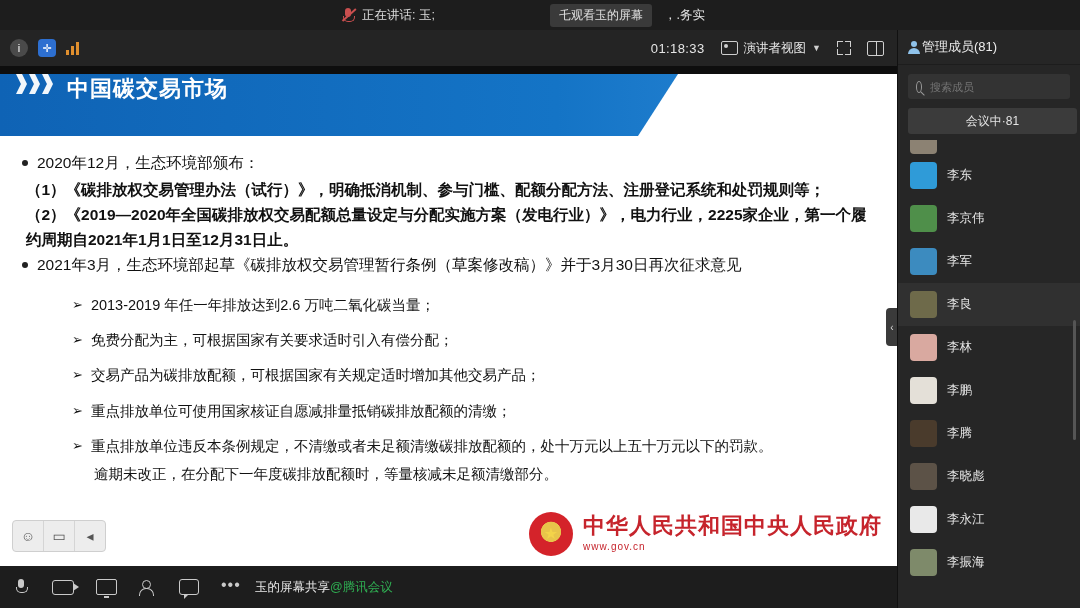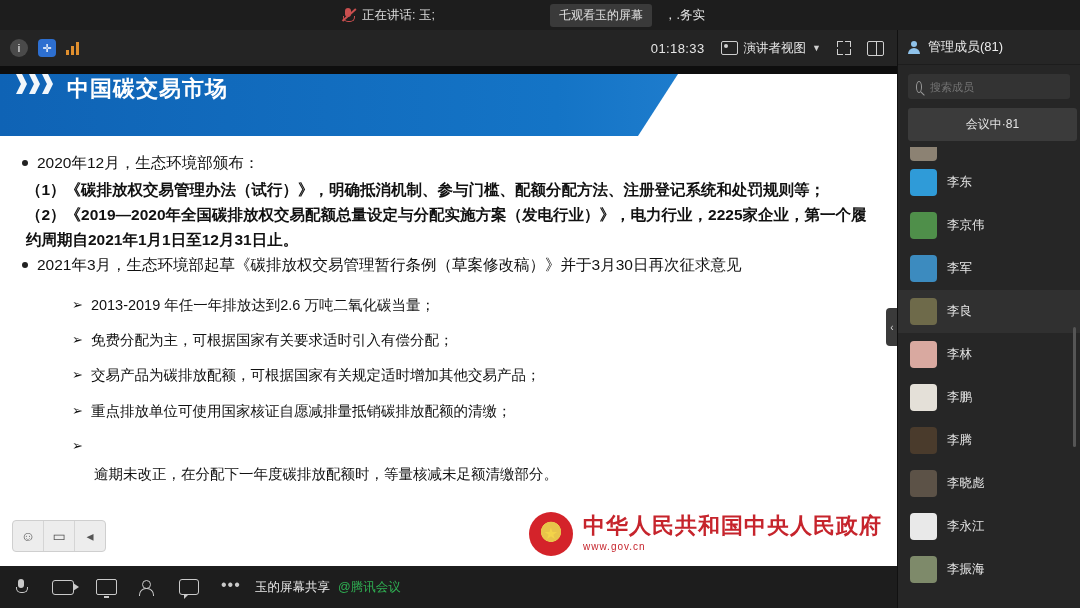--- a/index.html
+++ b/index.html
@@ -480,39 +480,39 @@
     position: absolute; left: 4px; bottom: -5px;
     border-top: 5px solid #ddd;
     border-right: 5px solid transparent;
   }
   .b-more {
     color: #ddd; font-size: 16px; line-height: 14px; letter-spacing: 1px;
   }
   .share-status {
     margin-left: 16px;
     display: flex;
-    gap: 8px;
+    gap: 0;
     font-size: 12.5px;
   }
   .share-status .white { color: #e8e8e8; }
   .share-status .green { color: #2fae52; }
 
   
   .panel {
     position: absolute;
     right: 0; top: 30px;
     width: 182px; height: 578px;
     background: #262626;
     border-left: 1px solid #111;
   }
   .panel-header {
     height: 34px;
     display: flex;
     align-items: center;
-    gap: 6px;
+    gap: 0;
     padding-left: 10px;
     font-size: 13px;
     color: #ececec;
     border-bottom: 1px solid #1d1d1d;
   }
   .panel-people-icon {
     width: 14px; height: 13px;
     position: relative;
   }
   .panel-people-icon::before {
@@ -554,21 +554,21 @@
     background: transparent;
     border: none;
     outline: none;
     color: #9b9b9b;
     font-size: 11px;
     font-family: Liberation Serif, serif;
     width: 130px;
   }
   .in-meeting-tab {
     margin: 9px 3px 0 10px;
-    height: 33px;
+    height: 26px;
     background: #3b3b3b;
     border-radius: 3px;
     display: flex;
     align-items: center;
     justify-content: center;
     font-size: 12px;
     color: #e4e4e4;
   }
   .member-list {
     margin-top: 6px;
@@ -695,20 +695,21 @@
           <div class="sub-item">
             <span class="arrow">➢</span>
             <span>交易产品为碳排放配额，可根据国家有关规定适时增加其他交易产品；</span>
           </div>
           <div class="sub-item">
             <span class="arrow">➢</span>
             <span>重点排放单位可使用国家核证自愿减排量抵销碳排放配额的清缴；</span>
           </div>
           <div class="sub-item">
             <span class="arrow">➢</span>
+            <span>重点排放单位违反本条例规定，不清缴或者未足额清缴碳排放配额的，处十万元以上五十万元以下的罚款。</span>
           </div>
           <div class="sub-cont">逾期未改正，在分配下一年度碳排放配额时，等量核减未足额清缴部分。</div>
         </div>
       </div>
 
       <div class="gov-banner">
         <span class="emblem"></span>
         <span class="gov-text">
           <span class="gov-cn">中华人民共和国中央人民政府</span><br>
           <span class="gov-en">www.gov.cn</span>

